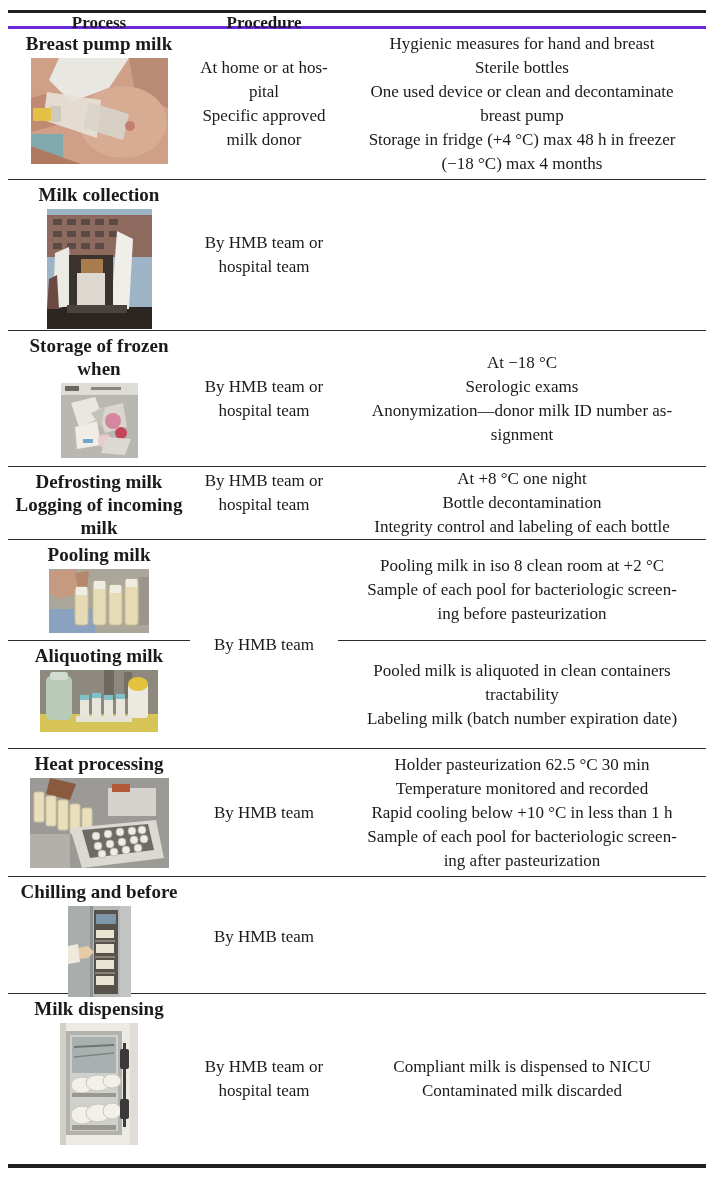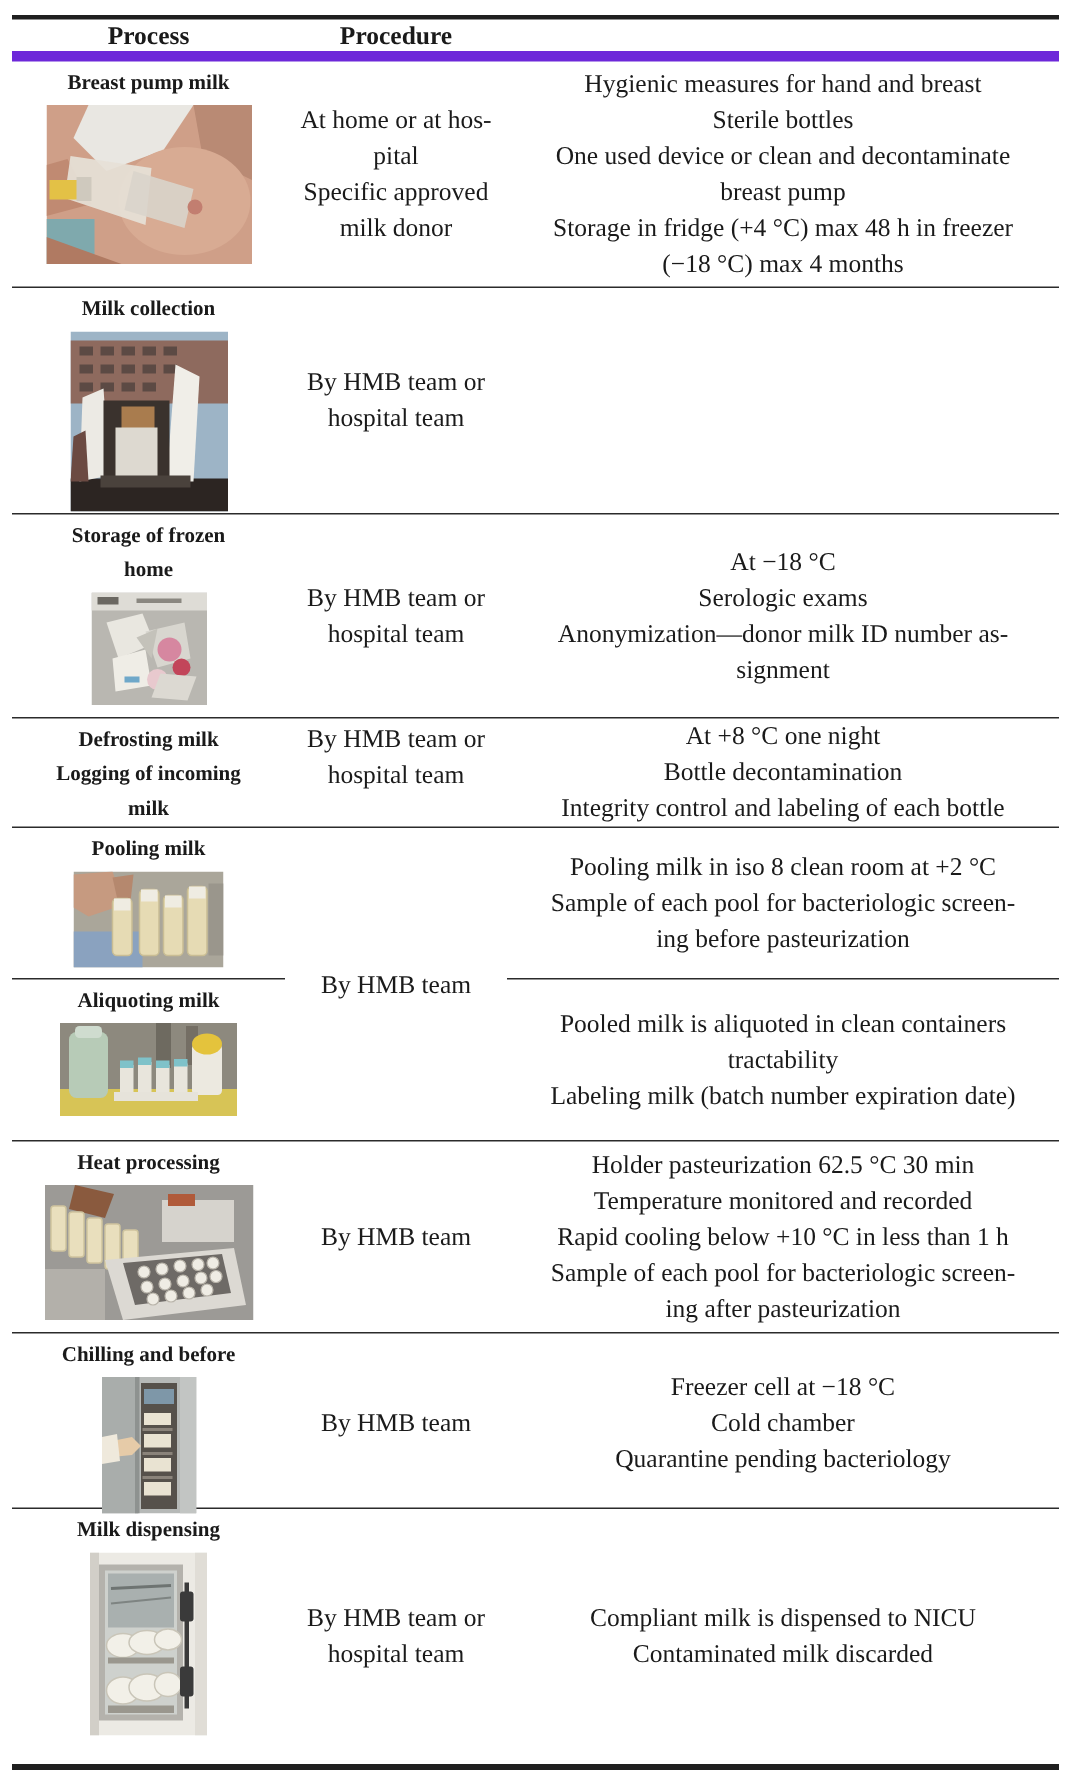--- a/index.html
+++ b/index.html
@@ -15,33 +15,33 @@
     position:absolute; left:8px; top:10px; width:698px;
     border-top:3px solid #1f1f1f;
     border-bottom:4px solid #1f1f1f;
   }
   .trow {
     display:grid;
     grid-template-columns:182px 148px 368px;
   }
   .trow.sep { border-bottom:1.5px solid #2b2b2b; }
 
-  .hdr-row { height:28px; border-bottom:7px solid #6d28d9; }
+  .hdr-row { height:16px; border-bottom:3px solid #6d28d9; }
   .hdr-cell {
     display:flex; align-items:center; justify-content:center;
     font-weight:bold; font-size:17px;
   }
 
   .cell {
     display:flex; flex-direction:column; align-items:center; justify-content:center;
     text-align:center; font-size:17px; line-height:24px;
     white-space:pre-line; padding:0 2px;
   }
   .proc-cell { justify-content:flex-start; padding-top:3px; }
-  .proc-title { font-weight:bold; font-size:14px; line-height:23px; white-space:pre-line; text-align:center; }
+  .proc-title { font-weight:bold; font-size:19px; line-height:23px; white-space:pre-line; text-align:center; }
   .photo { display:block; margin-top:3px; }
 
   
   .r-breast   { height:151px; }
   .r-collect  { height:151px; }
   .r-frozen   { height:136px; }
   .r-defrost  { height:73px;  }
   .r-group    { height:209px; }
   .r-heat     { height:128px; }
   .r-chill    { height:117px; }
@@ -126,21 +126,21 @@
           <path d="M2 70 L10 66 L12 100 L0 100 Z" fill="#6b4a42"></path>
         </svg>
       </div>
       <div class="cell">By HMB team or
 hospital team</div>
     </div>
 
     <div class="trow sep r-frozen">
       <div class="cell proc-cell">
         <div class="proc-title">Storage of frozen
-home</div>
+when</div>
         <svg class="photo" width="77" height="75" viewBox="0 0 77 75">
           <rect width="77" height="75" fill="#b9b7b1"></rect>
           <rect x="0" y="0" width="77" height="12" fill="#dedcd6"></rect>
           <rect x="4" y="3" width="14" height="5" fill="#6b6862"></rect>
           <rect x="30" y="4" width="30" height="3" fill="#8a8780"></rect>
           <polygon points="10,20 34,14 42,34 18,44" fill="#e9e7e0"></polygon>
           <polygon points="36,26 62,20 66,44 44,50" fill="#d8d6cf"></polygon>
           <polygon points="14,44 36,38 40,62 16,66" fill="#efede6"></polygon>
           <circle cx="52" cy="38" r="8" fill="#d687a0"></circle>
           <circle cx="60" cy="50" r="6" fill="#c2455a"></circle>
@@ -294,23 +294,20 @@
             <rect x="27" y="34" width="20" height="2"></rect>
               <rect x="27" y="50" width="20" height="2"></rect>
               <rect x="27" y="66" width="20" height="2"></rect>
           </g>
           <rect x="52" y="0" width="11" height="91" fill="#c2c5c3"></rect>
           <path d="M0 44 L20 40 L26 46 L20 52 L0 54 Z" fill="#e6cba8"></path>
           <path d="M0 40 L10 38 L12 56 L0 58 Z" fill="#efe9dc"></path>
         </svg>
       </div>
       <div class="cell">By HMB team</div>
-      <div class="cell">Freezer cell at −18 °C
-Cold chamber
-Quarantine pending bacteriology</div>
     </div>
 
     <div class="trow r-dispense">
       <div class="cell proc-cell">
         <div class="proc-title">Milk dispensing</div>
         <svg class="photo" width="78" height="122" viewBox="0 0 78 122">
           <rect width="78" height="122" fill="#eceae4"></rect>
           <rect x="0" y="0" width="6" height="122" fill="#d2cfc8"></rect>
           <rect x="6" y="8" width="56" height="104" fill="#b4b2ac"></rect>
           <rect x="10" y="12" width="48" height="96" fill="#ced1cd"></rect>

